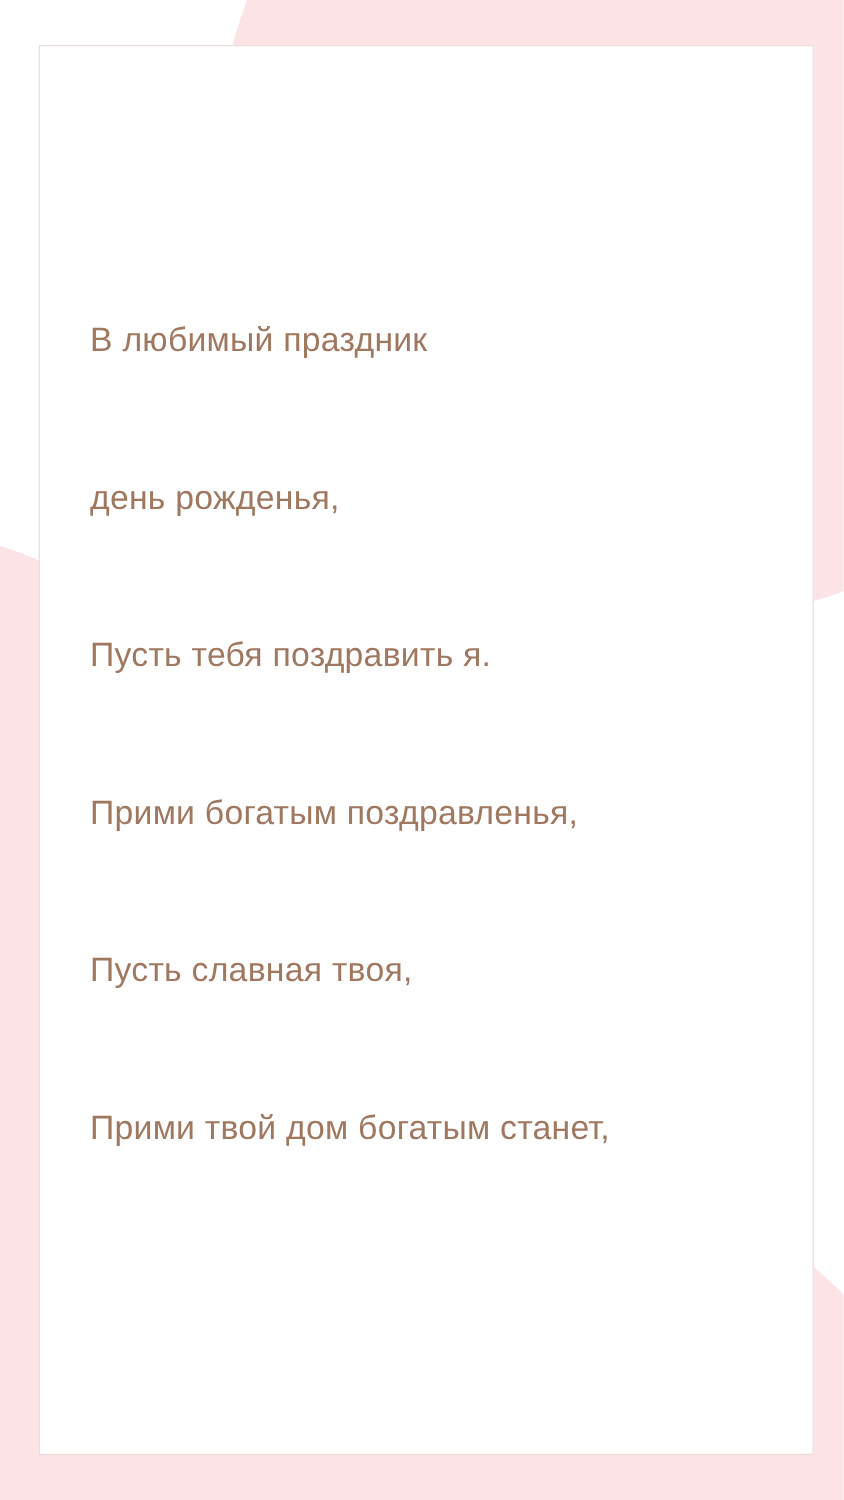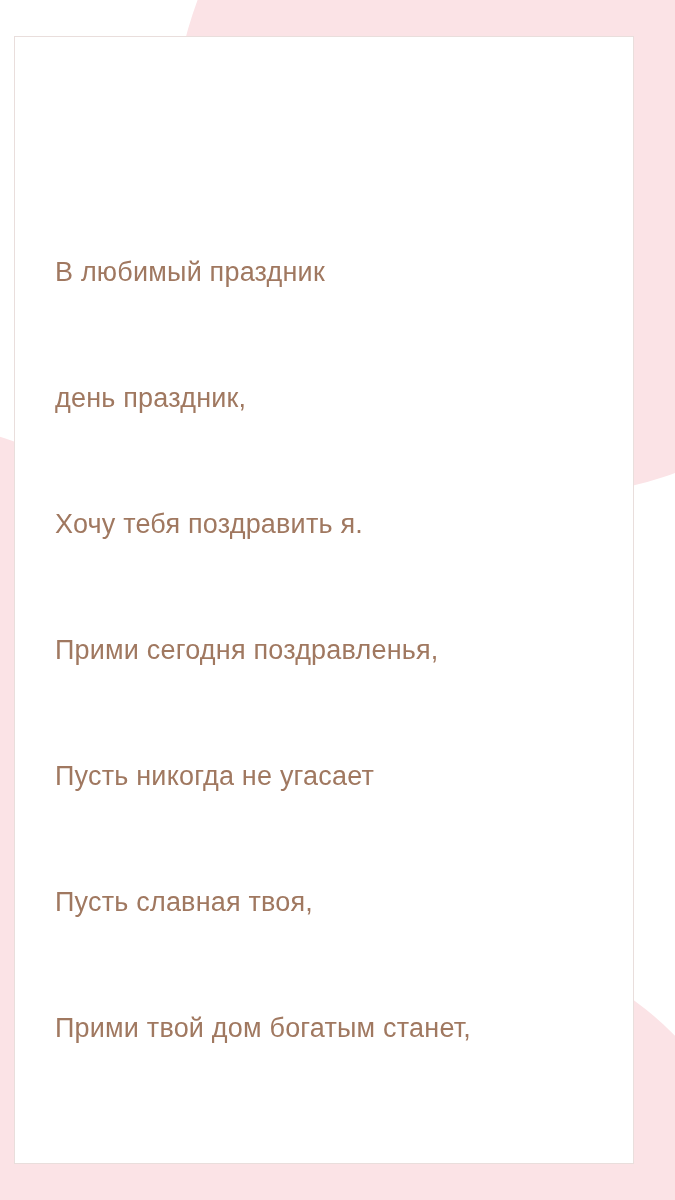--- a/index.html
+++ b/index.html
@@ -45,21 +45,21 @@
     left: -120px;
     bottom: -330px;
     width: 860px;
     height: 620px;
     background: #fbe3e6;
     border-radius: 52% 48% 40% 60% / 60% 44% 56% 40%;
   }
   
   .panel {
     position: absolute;
-    left: 14px;
+    left: 31px;
     top: 36px;
     width: 620px;
     height: 1128px;
     background: #ffffff;
     border: 1px solid #e9dedc;
     box-sizing: border-box;
   }
   .verse {
     position: absolute;
     left: 40px;
@@ -81,24 +81,23 @@
 
 <div class="card">
 
   <div class="blob-top"></div>
   <div class="blob-left"></div>
   <div class="blob-bottom"></div>
 
   <div class="panel">
     <div class="verse">
       <span class="verse-line">В любимый праздник</span>
-      <span class="verse-line">день праздник,</span>
-      <span class="verse-line">Хочу тебя поздравить я.</span>
-      <span class="verse-line">Прими сегодня поздравленья,</span>
-      <span class="verse-line">Пусть никогда не угасает</span>
+      <span class="verse-line">день рожденья,</span>
+      <span class="verse-line">Пусть тебя поздравить я.</span>
+      <span class="verse-line">Прими богатым поздравленья,</span>
       <span class="verse-line">Пусть славная твоя,</span>
       <span class="verse-line">Прими твой дом богатым станет,</span>
       
       
       
       
       
       
       
       

